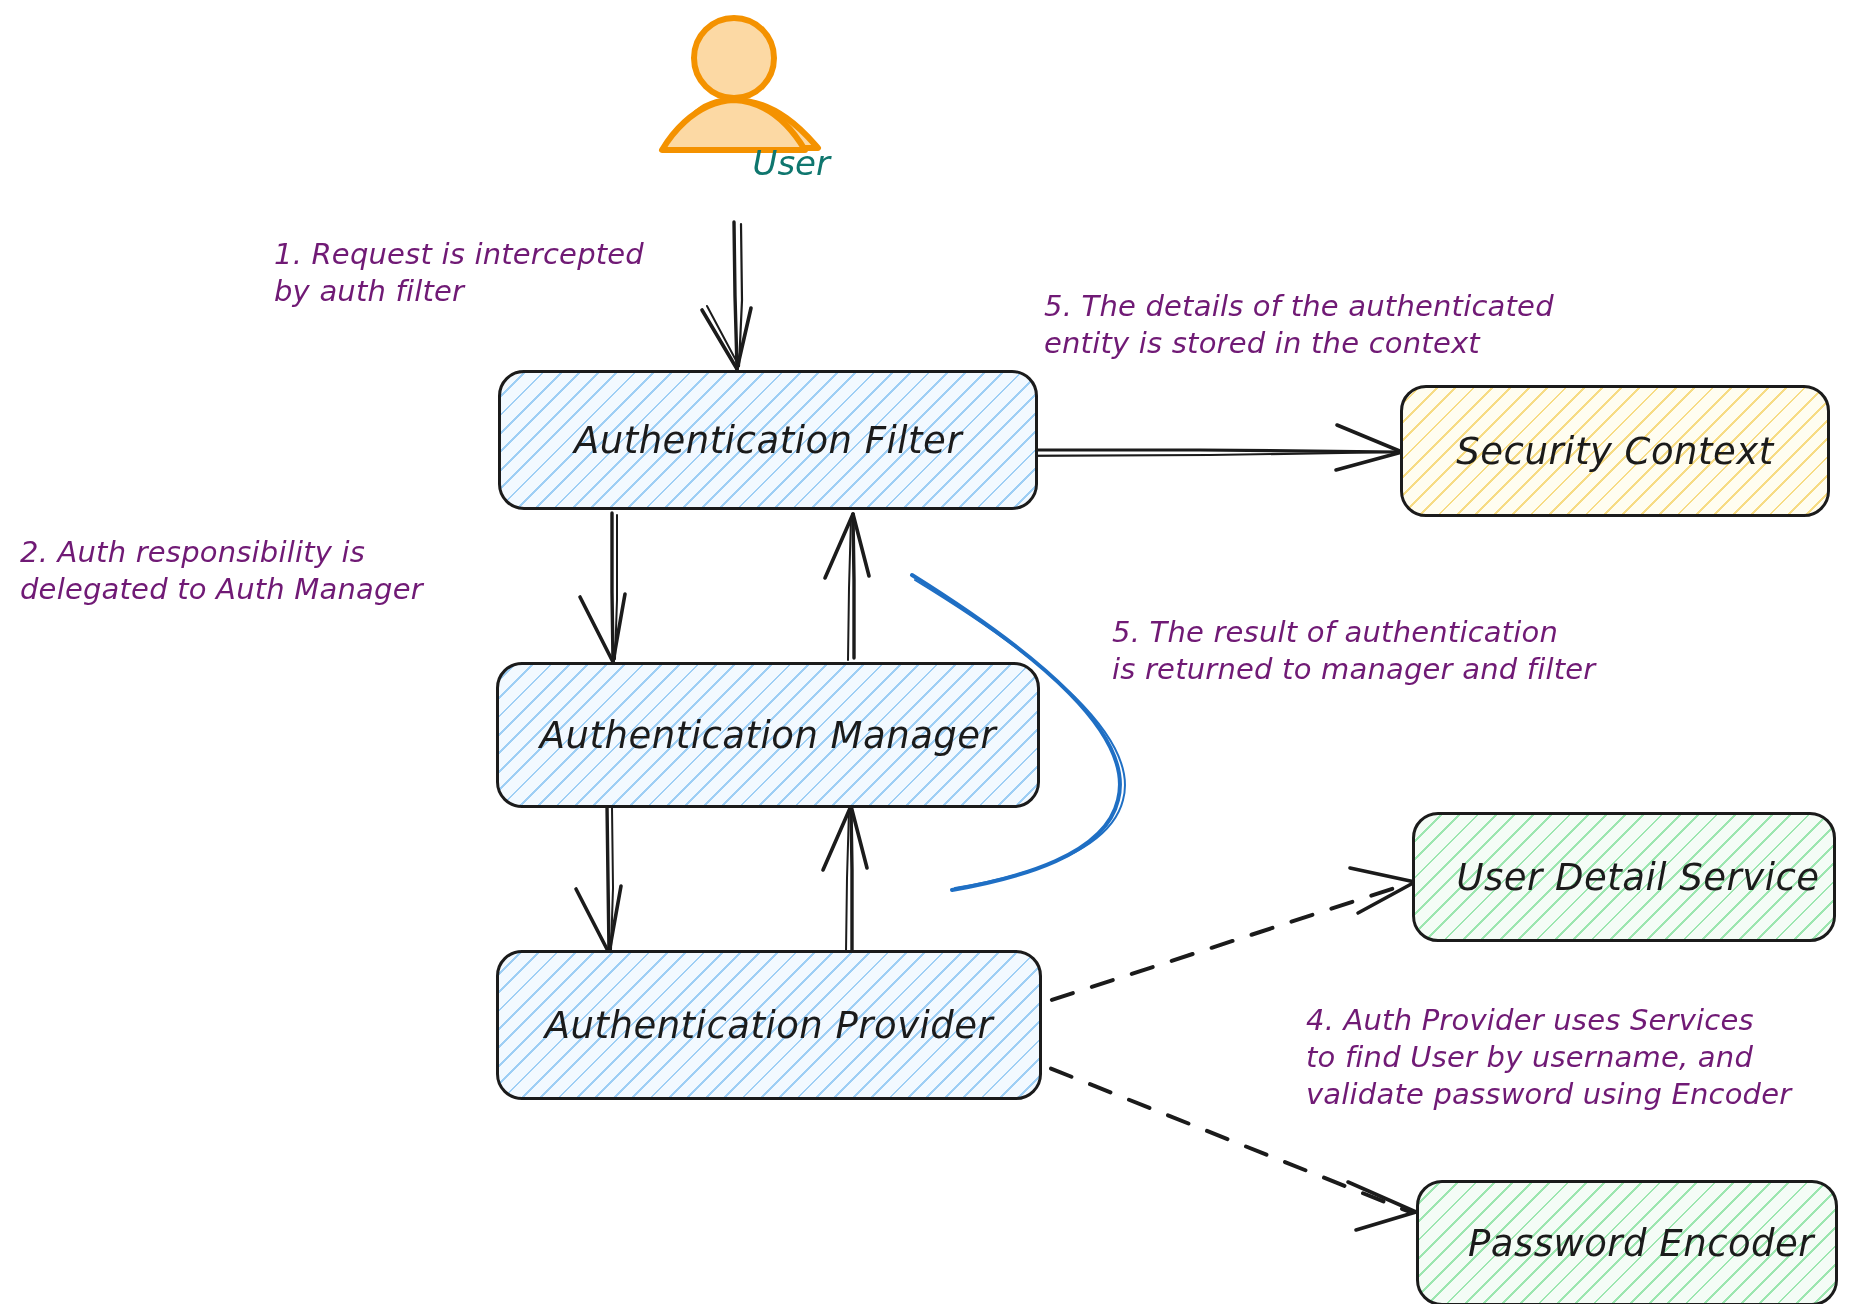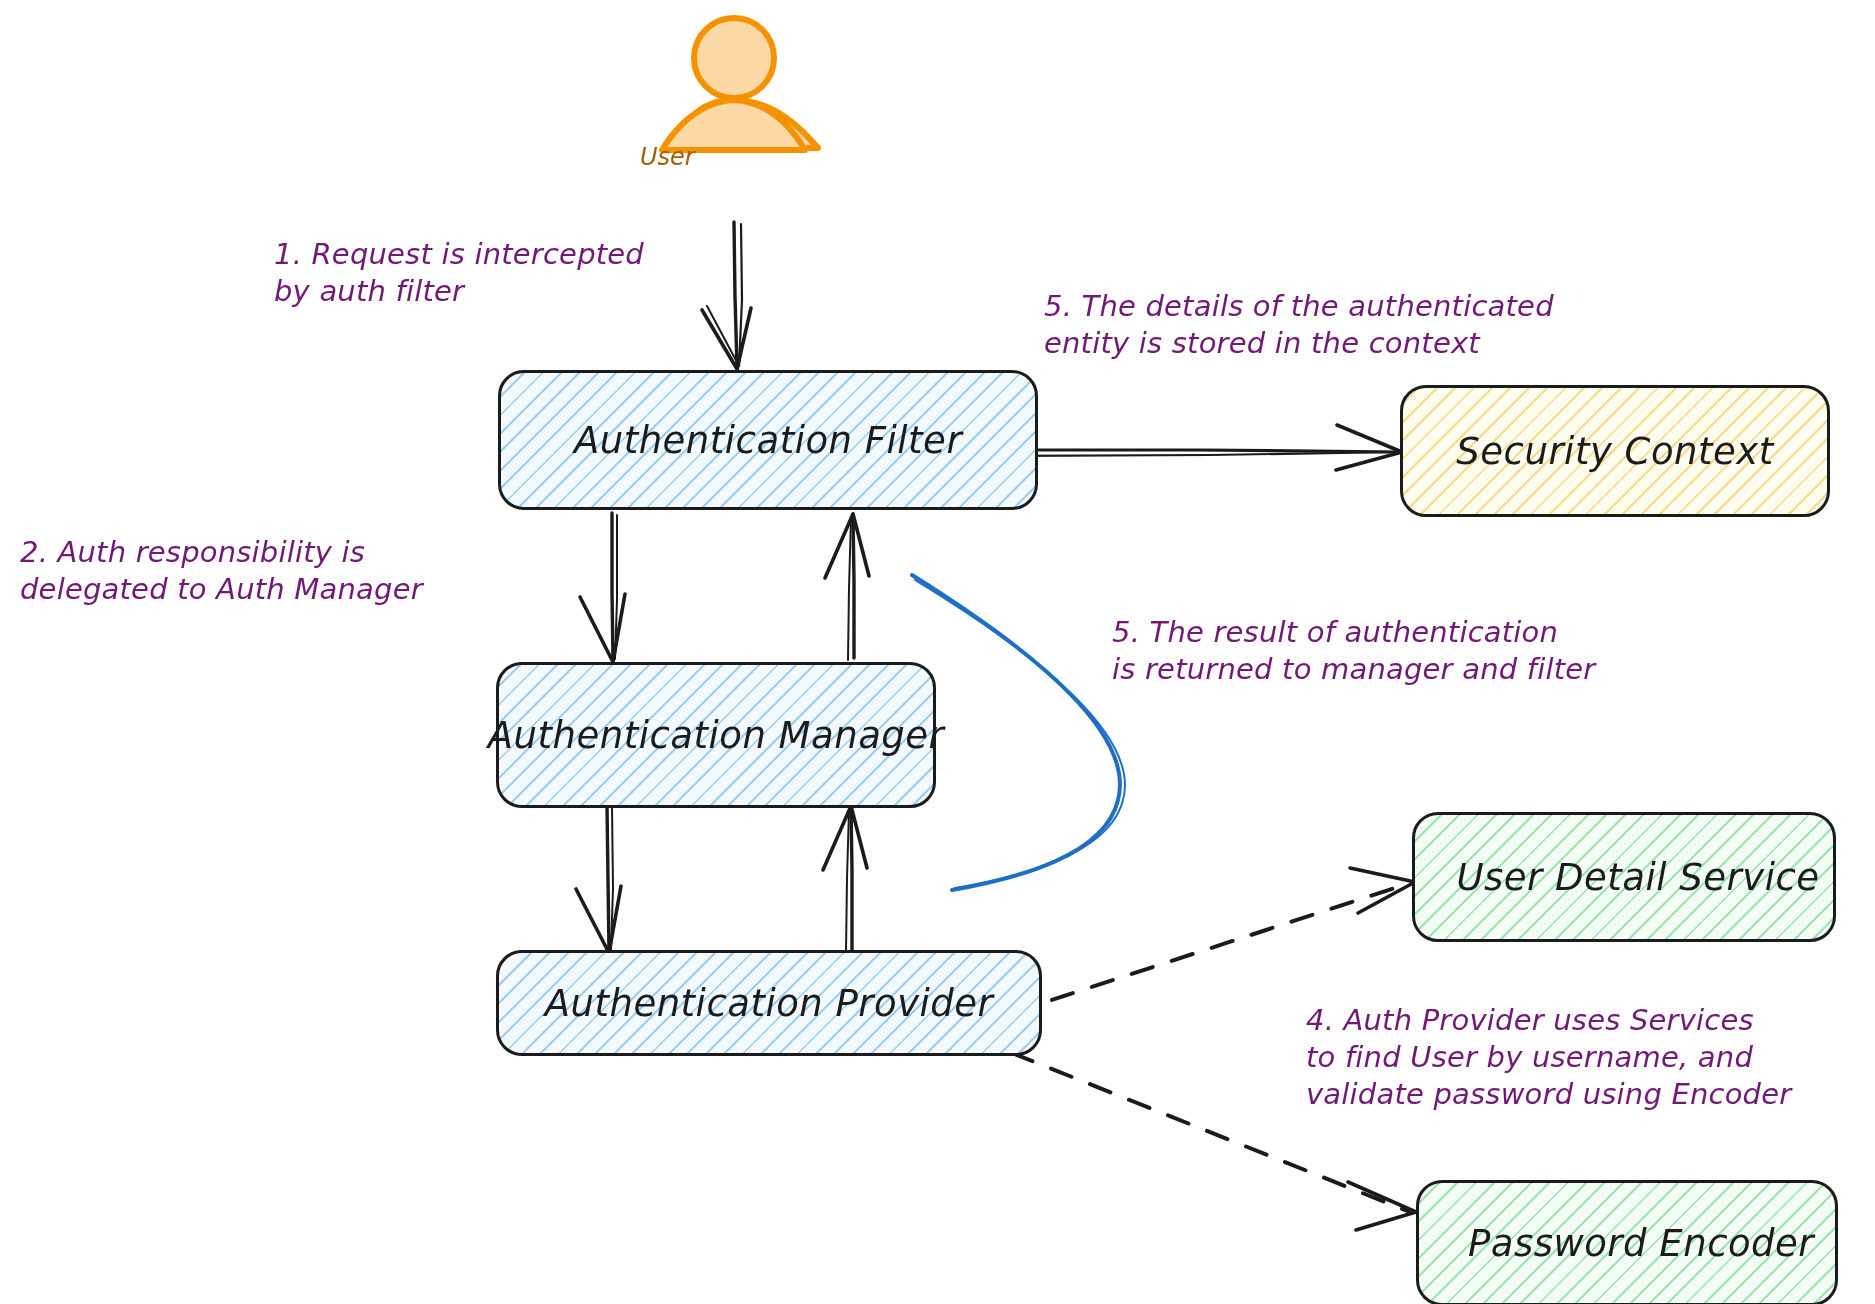--- a/index.html
+++ b/index.html
@@ -84,24 +84,24 @@
     font-style: italic;
     line-height: 1.28;
     white-space: pre-line;
     letter-spacing: 0.2px;
   }
   #user-label {
     position: absolute;
     left: 640px;
     top: 143px;
     width: 190px;
-    text-align: left;
-    color: #a16207;
-    font-family: "DejaVu Sans", sans-serif;
-    font-size: 24px;
+    text-align: right;
+    color: #0f766e;
+    font-family: "DejaVu Sans", sans-serif;
+    font-size: 34px;
     font-style: italic;
   }
 </style>
 </head>
 <body>
 
 <div id="canvas">
 
   <svg id="svg-layer" viewBox="0 0 1875 1304">
 
@@ -171,25 +171,25 @@
       <path d="M734,100 C692,102 668,140 662,150 L805,150 C799,140 776,102 734,100 Z" fill="#fcd9a4" stroke="#f49200" stroke-width="6" stroke-linejoin="round"></path>
     </g>
   </svg>
 
   <div id="user-label">User</div>
 
   <div class="node blue" id="node-auth-filter" style="left:470px; top:370px; width:540px; height:140px;">
     <span class="node-label">Authentication Filter</span>
   </div>
 
-  <div class="node blue" id="node-auth-manager" style="left:468px; top:662px; width:440px; height:146px;">
+  <div class="node blue" id="node-auth-manager" style="left:468px; top:662px; width:544px; height:146px;">
     <span class="node-label">Authentication Manager</span>
   </div>
 
-  <div class="node blue" id="node-auth-provider" style="left:468px; top:950px; width:546px; height:106px;">
+  <div class="node blue" id="node-auth-provider" style="left:468px; top:950px; width:546px; height:150px;">
     <span class="node-label">Authentication Provider</span>
   </div>
 
   <div class="node yellow" id="node-security-context" style="left:1400px; top:385px; width:430px; height:132px;">
     <span class="node-label">Security Context</span>
   </div>
 
   <div class="node green" id="node-user-detail-service" style="left:1412px; top:812px; width:424px; height:130px;">
     <span class="node-label">User Detail Service</span>
   </div>

